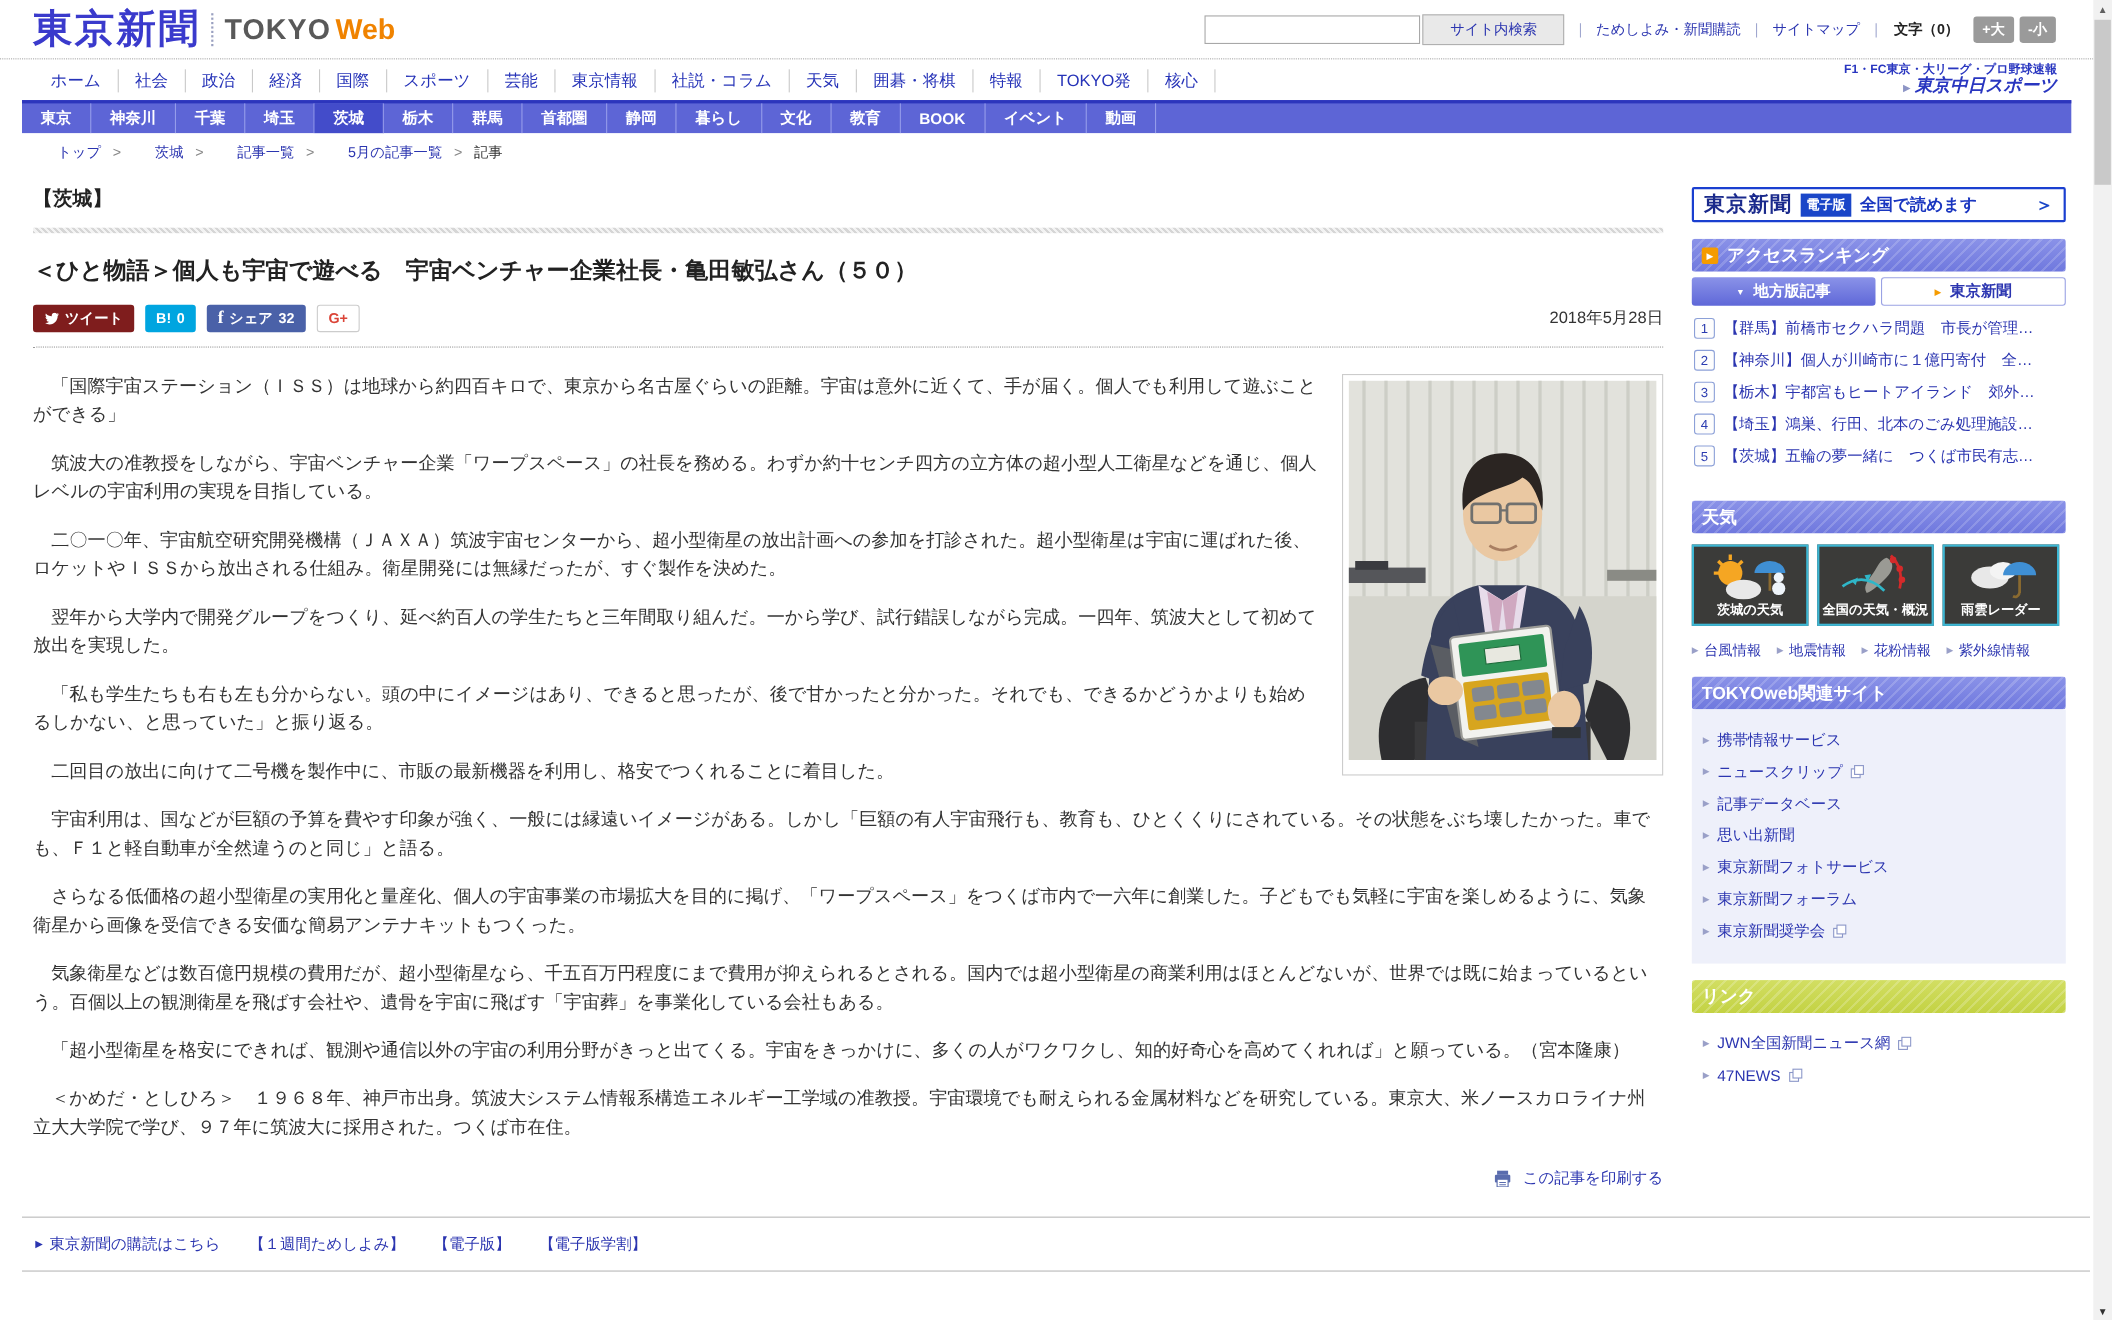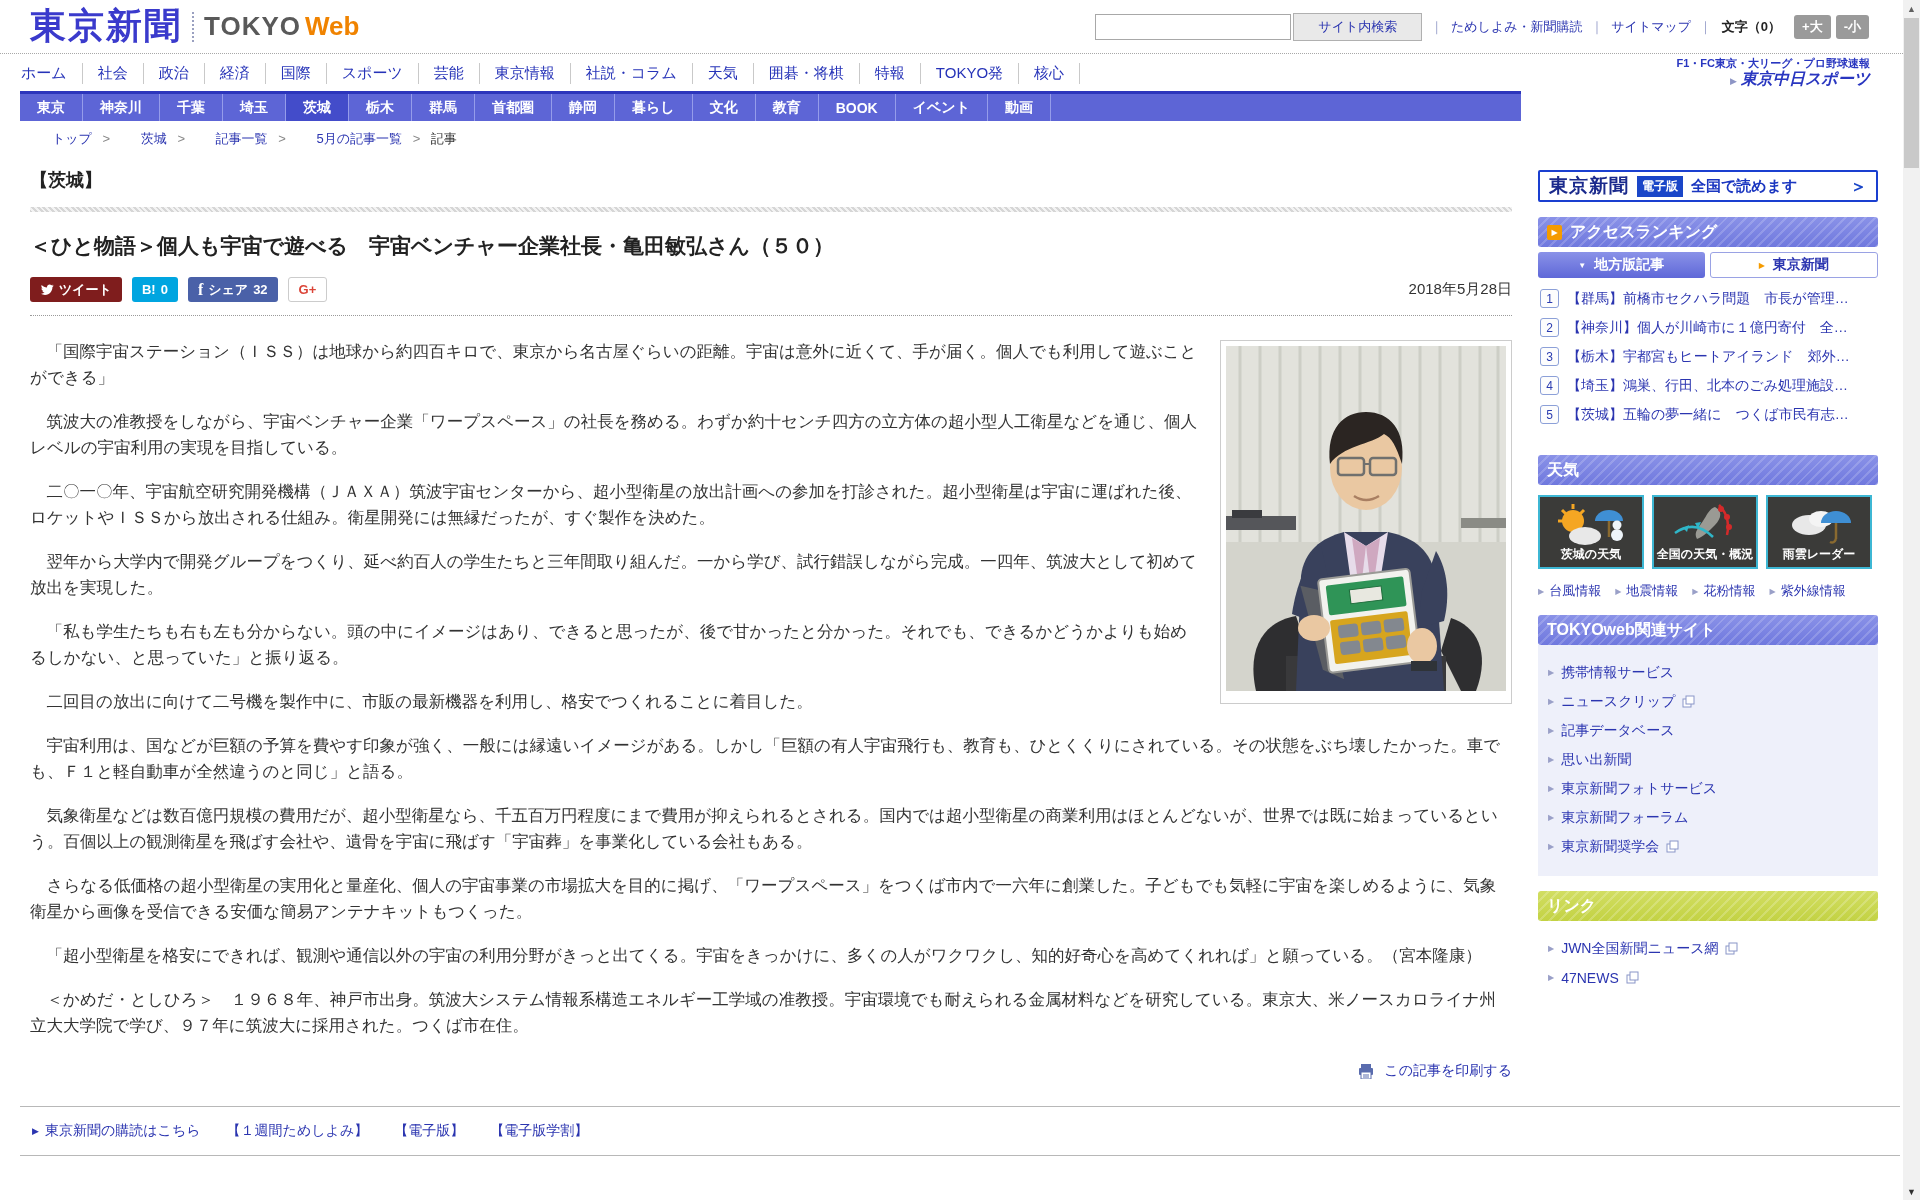--- a/index.html
+++ b/index.html
@@ -21,31 +21,31 @@
   .search-input { width:190px; height:22px; border:1px solid #a8a8a8; margin-right:2px; }
   .search-btn { background:#e9e9e9; border:1px solid #b0b0b0; padding:4px 24px; color:#2b35b0;
                 font-size:13px; }
   .hdr-sep { color:#8d95c5; margin:0 8px; }
   .hdr-link { color:#2b35b0; }
   .font-label { font-weight:bold; color:#222; margin:0 8px 0 2px; }
   .font-btn { background:#9a9a9a; color:#fff; font-weight:bold; padding:3px 8px;
               border-radius:3px; font-size:13px; margin-left:5px; border:none; }
 
   
-  .nav1-wrap { position:relative; padding:9px 0 7px 17px; }
+  .nav1-wrap { position:relative; padding:9px 0 7px 42px; }
   .nav1 { display:flex; }
   .nav1-item { font-size:15px; color:#2633b8; padding:1px 15px; border-right:1px solid #c9c9c9; }
   .nav1-item:first-child { padding-left:4px; }
   .sports { position:absolute; right:50px; top:2px; text-align:right; line-height:15px; }
   .sports-l1 { font-size:11px; color:#2936c0; font-weight:bold; }
   .sports-l2 { font-size:16px; color:#2936c0; font-weight:bold; font-style:italic; }
   .sports-arrow { color:#8d95c5; font-size:9px; margin-right:4px; font-style:normal; }
 
   
-  .nav2 { margin:0 20px; width:1501px; box-sizing:border-box; background:#5d65d6;
+  .nav2 { margin:0 20px; width:1863px; box-sizing:border-box; background:#5d65d6;
           border-top:3px solid #2c35bc; display:flex; height:30px; }
   .nav2-item { padding:0 17px; color:#fff; font-size:14px; font-weight:bold; display:flex;
                align-items:center; border-right:1px solid #959cea; }
   .nav2-item.active { background:#434cca; }
 
   
   .breadcrumb { padding:9px 0 8px 32px; font-size:13px; }
   .bc-link { color:#2b35b0;margin-left:20px; }
   .bc-sep { color:#888; margin:0 7px; }
 
@@ -298,22 +298,22 @@
             <rect x="185" y="315" width="26" height="10" fill="#2f3338"></rect>
           </svg>
         </div>
         <p>「国際宇宙ステーション（ＩＳＳ）は地球から約四百キロで、東京から名古屋ぐらいの距離。宇宙は意外に近くて、手が届く。個人でも利用して遊ぶことができる」</p>
         <p>筑波大の准教授をしながら、宇宙ベンチャー企業「ワープスペース」の社長を務める。わずか約十センチ四方の立方体の超小型人工衛星などを通じ、個人レベルの宇宙利用の実現を目指している。</p>
         <p>二〇一〇年、宇宙航空研究開発機構（ＪＡＸＡ）筑波宇宙センターから、超小型衛星の放出計画への参加を打診された。超小型衛星は宇宙に運ばれた後、ロケットやＩＳＳから放出される仕組み。衛星開発には無縁だったが、すぐ製作を決めた。</p>
         <p>翌年から大学内で開発グループをつくり、延べ約百人の学生たちと三年間取り組んだ。一から学び、試行錯誤しながら完成。一四年、筑波大として初めて放出を実現した。</p>
         <p>「私も学生たちも右も左も分からない。頭の中にイメージはあり、できると思ったが、後で甘かったと分かった。それでも、できるかどうかよりも始めるしかない、と思っていた」と振り返る。</p>
         <p>二回目の放出に向けて二号機を製作中に、市販の最新機器を利用し、格安でつくれることに着目した。</p>
         <p>宇宙利用は、国などが巨額の予算を費やす印象が強く、一般には縁遠いイメージがある。しかし「巨額の有人宇宙飛行も、教育も、ひとくくりにされている。その状態をぶち壊したかった。車でも、Ｆ１と軽自動車が全然違うのと同じ」と語る。</p>
+        <p>さらなる低価格の超小型衛星の実用化と量産化、個人の宇宙事業の市場拡大を目的に掲げ、「ワープスペース」をつくば市内で一六年に創業した。子どもでも気軽に宇宙を楽しめるように、気象衛星から画像を受信できる安価な簡易アンテナキットもつくった。</p>
         <p>気象衛星などは数百億円規模の費用だが、超小型衛星なら、千五百万円程度にまで費用が抑えられるとされる。国内では超小型衛星の商業利用はほとんどないが、世界では既に始まっているという。百個以上の観測衛星を飛ばす会社や、遺骨を宇宙に飛ばす「宇宙葬」を事業化している会社もある。</p>
-        <p>さらなる低価格の超小型衛星の実用化と量産化、個人の宇宙事業の市場拡大を目的に掲げ、「ワープスペース」をつくば市内で一六年に創業した。子どもでも気軽に宇宙を楽しめるように、気象衛星から画像を受信できる安価な簡易アンテナキットもつくった。</p>
         <p>「超小型衛星を格安にできれば、観測や通信以外の宇宙の利用分野がきっと出てくる。宇宙をきっかけに、多くの人がワクワクし、知的好奇心を高めてくれれば」と願っている。（宮本隆康）</p>
         <p>＜かめだ・としひろ＞　１９６８年、神戸市出身。筑波大システム情報系構造エネルギー工学域の准教授。宇宙環境でも耐えられる金属材料などを研究している。東京大、米ノースカロライナ州立大大学院で学び、９７年に筑波大に採用された。つくば市在住。</p>
       </div>
 
       <div class="print-row">
         <svg width="16" height="15" viewBox="0 0 16 15" style="vertical-align:middle;">
           <rect x="3" y="0" width="10" height="4" fill="#5a6cae"></rect>
           <rect x="1" y="4" width="14" height="7" rx="1" fill="#5a6cae"></rect>
           <rect x="3" y="8" width="10" height="7" fill="#fff" stroke="#5a6cae"></rect>
           <line x1="5" y1="11" x2="11" y2="11" stroke="#5a6cae"></line>

